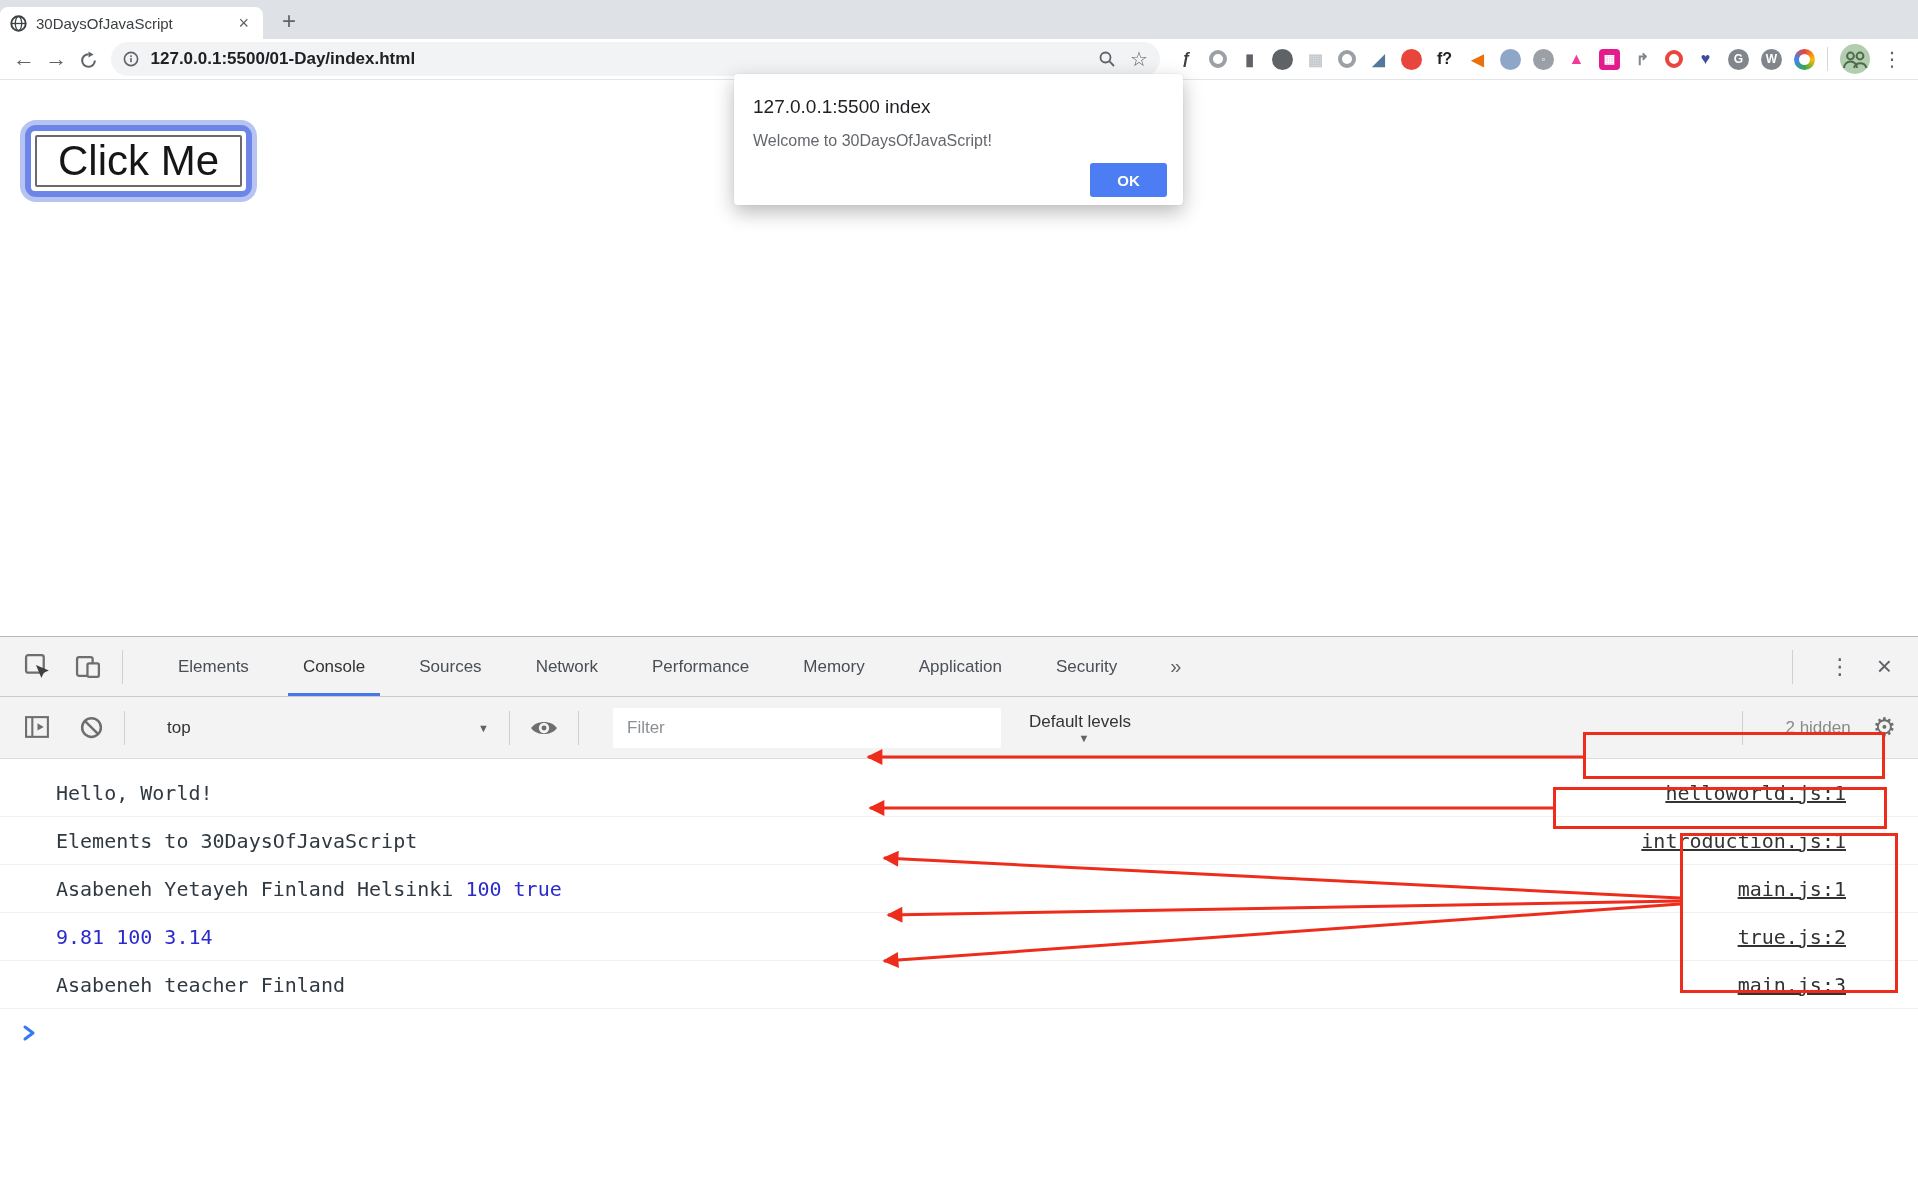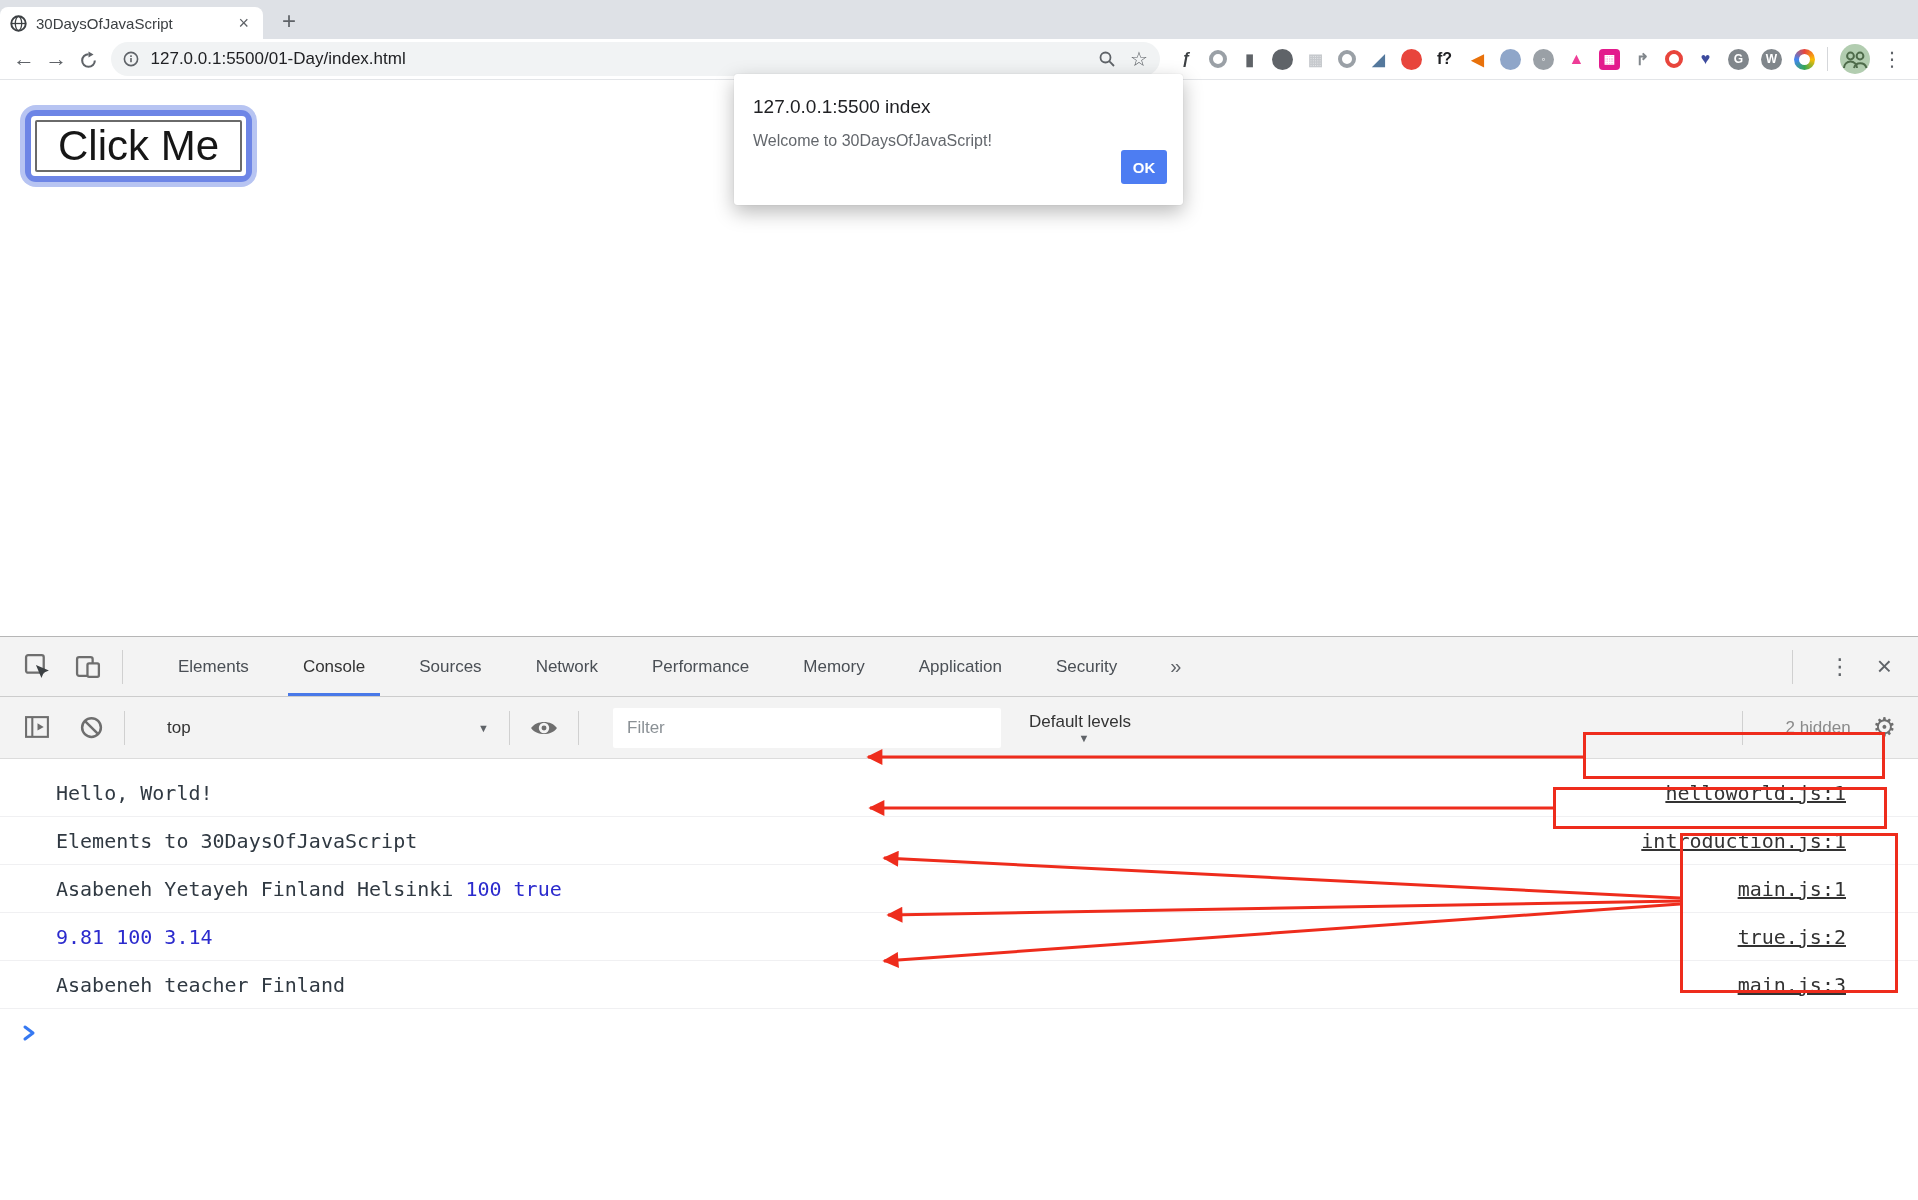--- a/index.html
+++ b/index.html
@@ -11,47 +11,47 @@
        display:flex;align-items:center;padding:0 10px;}
   .tab-title{font-size:15px;color:#3c4043;flex:1;margin-left:9px;white-space:nowrap;overflow:hidden;}
   .tab-close{color:#5f6368;font-size:18px;padding:0 4px;cursor:default;}
   .newtab{color:#5f6368;font-size:24px;margin:0 0 4px 12px;width:28px;text-align:center;}
   .navbar{height:40px;background:#fff;display:flex;align-items:center;padding:0 8px;
           border-bottom:1px solid #e3e5e8;}
   .nav-icon{font-size:22px;color:#5f6368;width:33px;text-align:center;line-height:40px;}
   .nav-icon svg{vertical-align:middle;}
   .omnibox{width:1052px;height:34px;border-radius:17px;background:#f1f3f4;display:flex;
            align-items:center;padding:0 12px;margin-left:6px;}
-  .url{font-size:17px;color:#202124;margin-left:12px;flex:1;white-space:nowrap;}
+  .url{font-size:17px;color:#202124;margin-left:12px;flex:1;white-space:nowrap;font-weight:bold;}
   .star{font-size:20px;color:#5f6368;margin-left:14px;}
   .ob-ic{display:flex;align-items:center;}
   .ext-row{display:flex;align-items:center;gap:12px;margin-left:16px;}
   .ext{width:21px;height:21px;display:inline-flex;align-items:center;justify-content:center;
        font-size:16px;font-weight:bold;box-sizing:border-box;}
   .ext.chip{border-radius:50%;color:#fff;font-size:12px;}
   .ext.chip-square{border-radius:4px;color:#fff;font-size:12px;}
   .ext.ring{border:4px solid;border-radius:50%;width:18px;height:18px;}
   .ext.rainbow{border-radius:50%;background:conic-gradient(#e8453c,#fbbc05,#34a853,#4285f4,#e8453c);position:relative;}
   .ext.rainbow::after{content:"";position:absolute;inset:5px;background:#fff;border-radius:50%;}
   .vsep{width:1px;height:24px;background:#d5d7da;margin:0 12px;}
   .avatar{width:30px;height:30px;}
   .kebab{font-size:20px;color:#5f6368;margin:0 8px 0 12px;}
   
   .pagearea{position:relative;height:520px;background:#fff;}
-  .cm-outer{position:absolute;left:20px;top:25px;border-radius:16px;background:#b7c4f2;padding:5px;display:inline-block;}
+  .cm-outer{position:absolute;left:20px;top:40px;border-radius:16px;background:#b7c4f2;padding:5px;display:inline-block;}
   .cm-mid{border-radius:11px;background:#6d85e6;padding:6px;}
   .cm-gap{border-radius:4px;background:#fff;padding:4px;}
   .cm-btn{display:block;border:2px solid #6a6a6a;border-radius:2px;background:#fff;color:#161616;
           font-family:"Liberation Sans",sans-serif;font-size:42px;padding:0 21px;height:52px;line-height:48px;}
   
   .dialog{position:absolute;left:734px;top:74px;width:449px;height:131px;background:#fff;
           border-radius:3px;box-shadow:0 7px 20px rgba(0,0,0,.28),0 0 1px rgba(0,0,0,.2);z-index:30;}
   .dlg-title{font-size:19px;color:#202124;padding:22px 20px 0 19px;}
   .dlg-msg{font-size:16px;color:#63676c;padding:14px 20px 0 19px;}
-  .dlg-ok{position:absolute;right:16px;bottom:21px;width:46px;height:34px;border:none;border-radius:3px;
+  .dlg-ok{position:absolute;right:16px;bottom:8px;width:77px;height:34px;border:none;border-radius:3px;
           background:var(--okbg,#4d7df2);color:#fff;font-weight:bold;font-size:15px;font-family:"Liberation Sans",sans-serif;}
   
   .devtools{position:absolute;left:0;top:600px;width:1918px;height:600px;background:#fff;border-top:1px solid #b6b6b6;box-sizing:border-box;margin-top:36px;}
   .dt-tabs{height:60px;background:#f3f3f3;border-bottom:1px solid #ccc;display:flex;align-items:center;box-sizing:border-box;}
   .dt-icon{margin-left:24px;display:flex;align-items:center;}
   .vsep2{width:1px;height:34px;background:#d0d0d0;margin:0 20px;}
   .dtabs-host{display:flex;height:100%;margin-left:8px;}
   .dtab{font-size:17px;color:#4a4f55;padding:0 27px;height:100%;display:flex;align-items:center;position:relative;}
   .dtab.active{color:#333;}
   .dtab.active::after{content:"";position:absolute;left:12px;right:12px;bottom:0;height:3px;background:var(--accent,#4878e8);}

